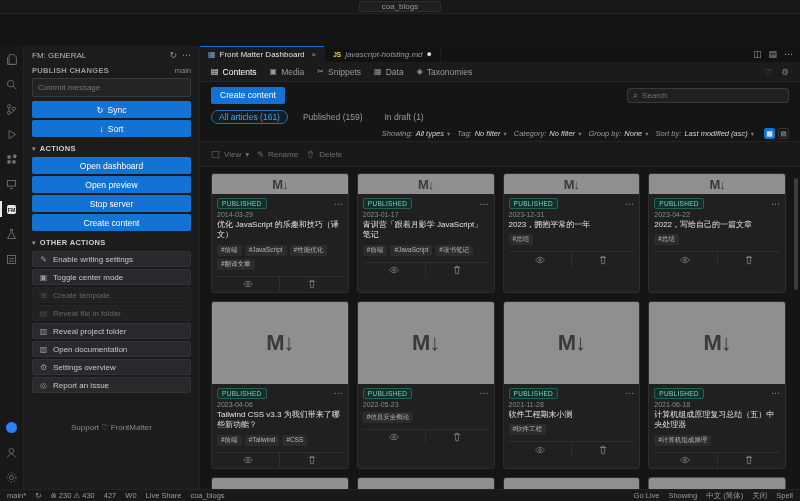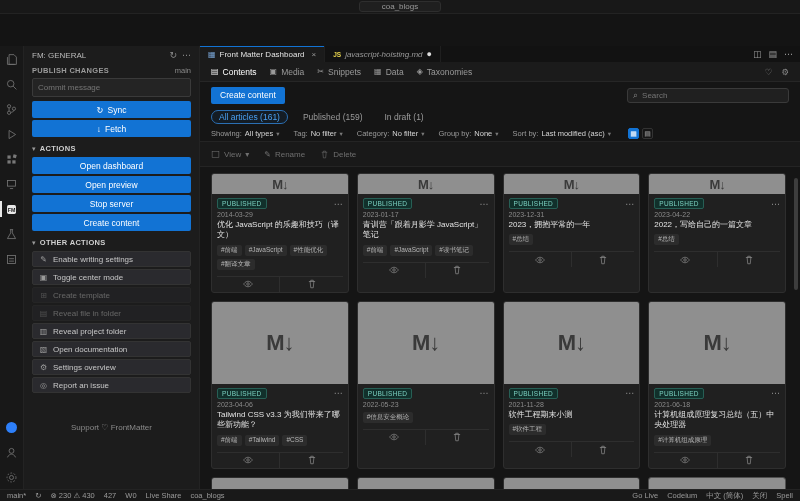--- a/index.html
+++ b/index.html
@@ -73,39 +73,39 @@
   .create-btn { background:#1273d4; color:#fff; border-radius:2px; height:17px; display:flex;
     align-items:center; padding:0 9px; font-size:8.5px; cursor:pointer; }
   .search { margin-left:auto; width:162px; height:15px; background:#202020; border:1px solid #3a3a3a;
     border-radius:3px; display:flex; align-items:center; gap:4px; padding:0 5px; color:#8a8a8a; }
   .search input { background:transparent; border:none; outline:none; color:#ccc; font-size:8px; width:100%; }
 
   .pillsrow { height:18px; display:flex; align-items:center; gap:8px; padding:0 11px; font-size:8.5px; flex:0 0 auto; }
   .fpill { color:#9a9a9a; padding:1px 7px; border-radius:8px; cursor:pointer; }
   .fpill.active { color:#4aa0f2; border:1px solid #2b6fb3; background:rgba(18,115,212,.08); }
 
-  .filtersrow { height:15px; display:flex; align-items:center; gap:14px;
-    padding:0 11px; font-size:7.5px; color:#9a9a9a; flex:0 0 auto; }
+  .filtersrow { height:15px; display:flex; align-items:center; justify-content:flex-end; gap:7px;
+    padding:0 11px; font-size:7.5px; color:#9a9a9a; flex:0 0 auto;font-style:italic; }
   .filter { display:flex; gap:3px; align-items:center; cursor:pointer; }
   .filter .val { color:#d5d5d5; }
   .fcaret { color:#7a7a7a; font-size:6.5px; }
   .viewtoggle { display:flex; gap:3px; margin-left:3px; }
   .vt { width:11px; height:11px; border-radius:2px; border:1px solid #333; display:flex; align-items:center;
     justify-content:center; font-size:7px; color:#9a9a9a; cursor:pointer; }
   .vt.active { background:#1273d4; border-color:#1273d4; color:#fff; }
 
   .resultsrow { height:15px; display:flex; align-items:center; padding:0 11px; font-size:7.5px;
     color:#9a9a9a; flex:0 0 auto; }
   .pagination { margin-left:auto; display:flex; align-items:center; gap:6px; }
   .pg-link { color:#8a8a8a; cursor:pointer; }
   .pg-num { color:#4aa0f2; cursor:pointer; padding:0 2px; }
   .pg-num.active { background:#1273d4; color:#fff; border-radius:2px; padding:0 4px; }
 
   .toolbarrow { height:16px; background:#191919; border-top:1px solid #242424; border-bottom:1px solid #242424;
-    display:flex; align-items:center; gap:15px; padding:12px 11px; font-size:8px; color:#6f6f6f; flex:0 0 auto; }
+    display:flex; align-items:center; gap:8px; padding:12px 11px; font-size:8px; color:#6f6f6f; flex:0 0 auto; }
   .tb-item { display:flex; align-items:center; gap:4px; cursor:default; }
   .tb-item svg { width:9px; height:9px; }
 
   .grid { flex:1; overflow:hidden; padding:6px 14px 0 11px; display:grid;
     grid-template-columns:repeat(4,1fr); gap:8px; grid-auto-rows:min-content; align-content:start; }
   .card { background:#202020; border:1px solid #2e2e2e; border-radius:3px; overflow:hidden;
     display:flex; flex-direction:column; cursor:pointer; }
   .card.selected { background:#2c2c2c; border-color:#505050; }
   .card-img { background:#8f8f8f; display:flex; align-items:center; justify-content:center;
     color:#3a3a3a; font-weight:bold; letter-spacing:-1px; }
@@ -231,21 +231,21 @@
         <span class="sb-label">PUBLISH CHANGES</span>
         <span class="sb-branch">main</span>
       </div>
       <input class="commit-input" placeholder="Commit message" style="">
       <div class="btn-blue">
         <span>↻</span>
         <span>Sync</span>
       </div>
       <div class="btn-blue">
         <span>↓</span>
-        <span>Fetch</span>
+        <span>Sort</span>
       </div>
 
       <div class="sb-sec">
         <span class="sb-caret">▾</span>
         <span>ACTIONS</span>
       </div>
       <div class="btn-blue">
           <span>Open dashboard</span>
         </div>
       <div class="btn-blue">
@@ -697,20 +697,20 @@
   <div class="statusbar">
     <span class="sb-item">main*</span>
     <span class="sb-item">↻</span>
     <span class="sb-item">⊗ 230  ⚠ 430</span>
     <span class="sb-item">427</span>
     <span class="sb-item">W0</span>
     <span class="sb-item">Live Share</span>
     <span class="sb-item">coa_blogs</span>
     <div class="sb-right">
       <span class="sb-item">Go Live</span>
-      <span class="sb-item">Codeium</span>
+      <span class="sb-item">Showing</span>
       <span class="sb-item">中文 (简体)</span>
       <span class="sb-item">关闭</span>
       <span class="sb-item">Spell</span>
     </div>
   </div>
 
 </div>
 
 </body></html>

